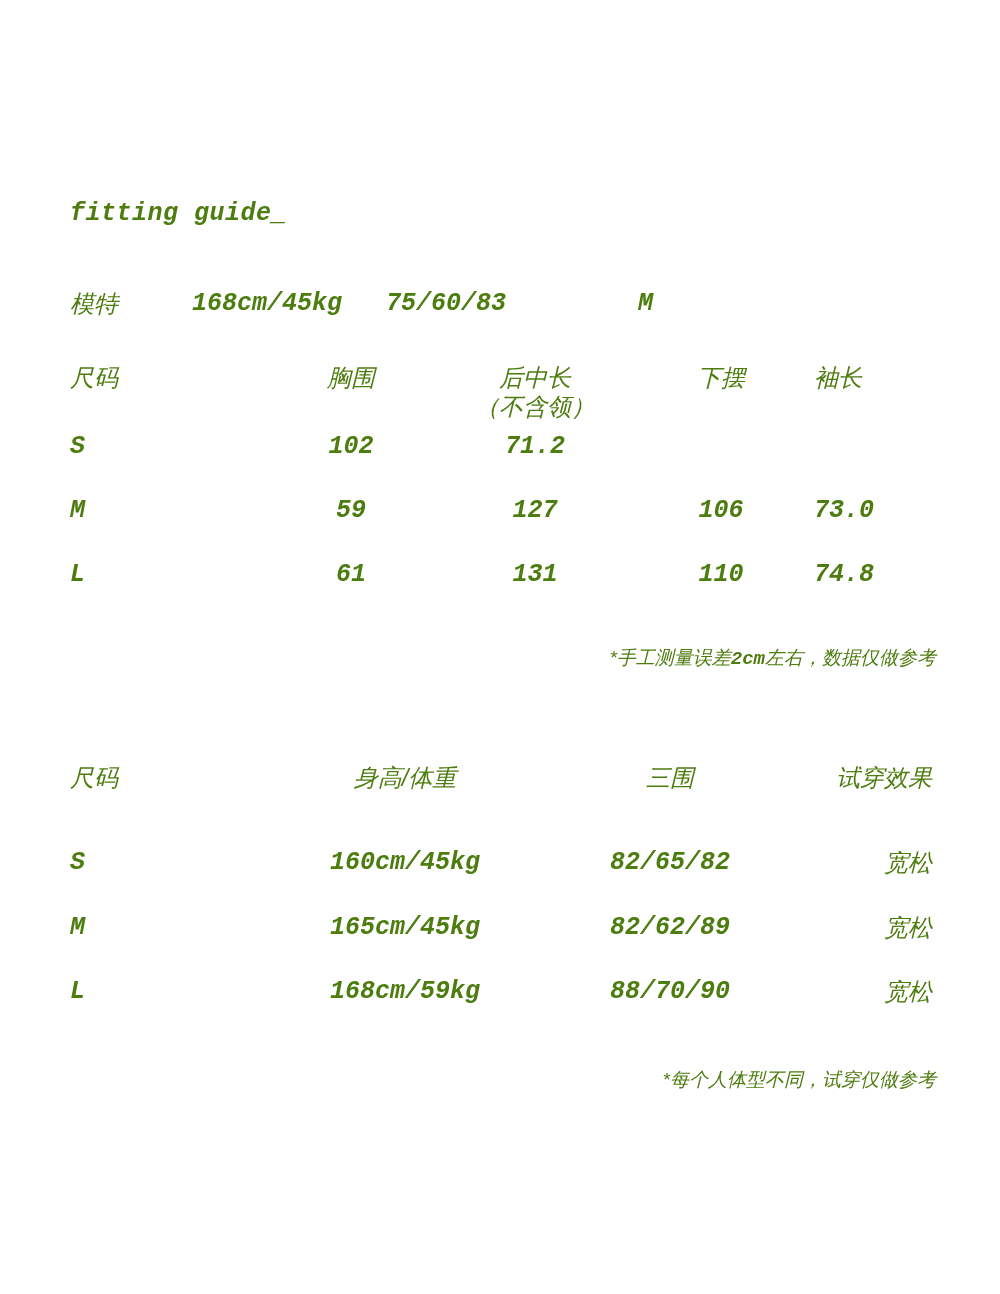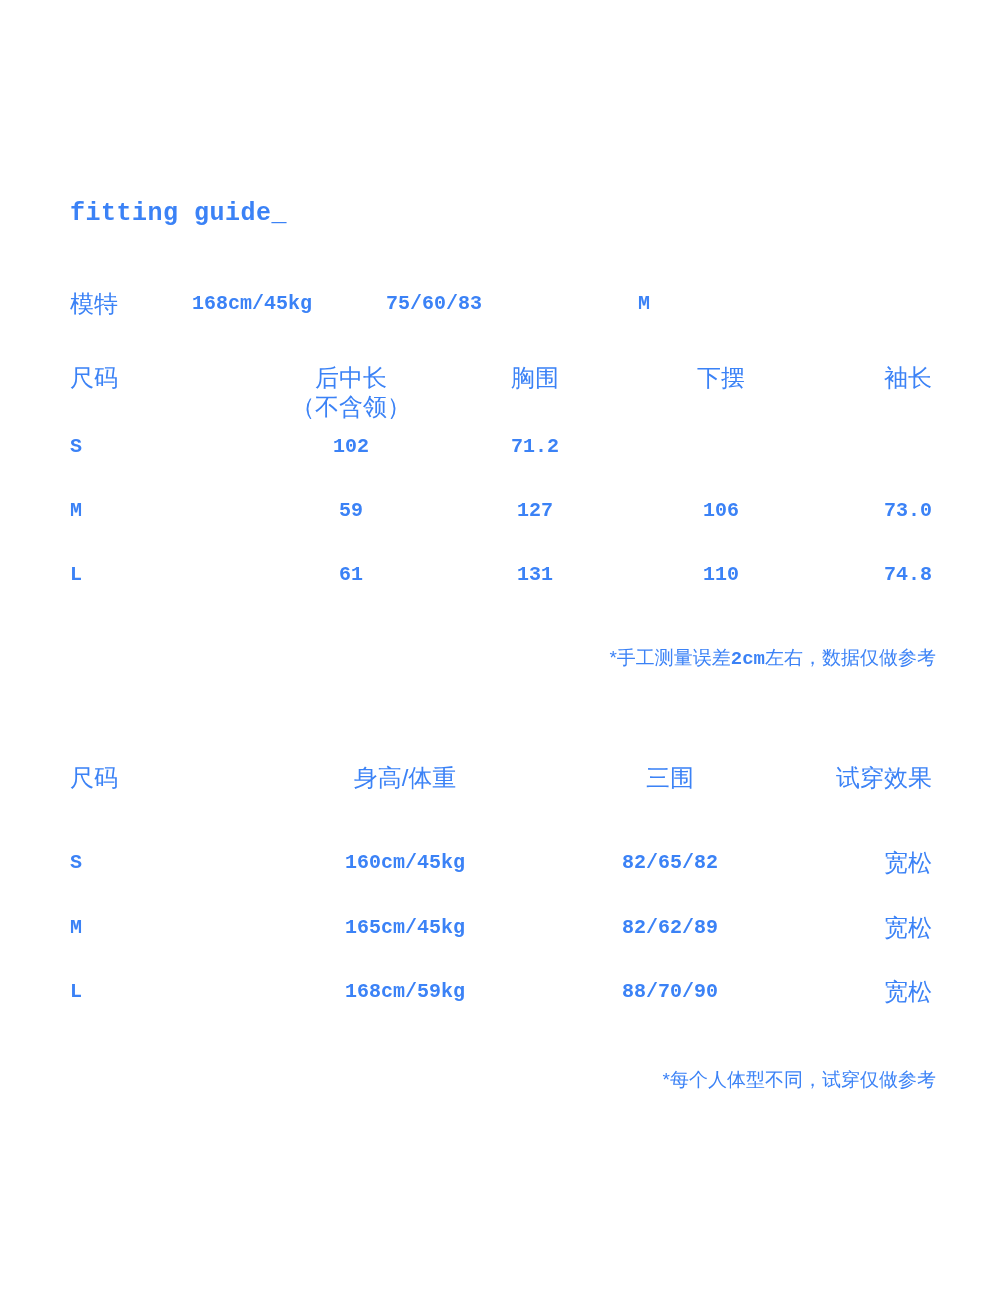--- a/index.html
+++ b/index.html
@@ -1,31 +1,32 @@
 <!DOCTYPE html>
 <html><head>
 <meta charset="utf-8">
 <style>
   html, body { margin: 0; padding: 0; background: #ffffff; }
   .page {
     position: relative;
     width: 1000px;
     height: 1294px;
     background: #ffffff;
-    color: #3b82f6;
+    color: #4d7c0f;
     font-family: "Liberation Sans", "DejaVu Sans", sans-serif;
     overflow: hidden;
+    font-style: italic;
   }
   .abs { position: absolute; }
   .mono {
     font-family: "Liberation Mono", "DejaVu Sans Mono", monospace;
     font-weight: 700;
   }
   .cjk { font-size: 24px; line-height: 29px; }
-  .num { font-size: 20px; line-height: 29px; }
+  .num { font-size: 25px; line-height: 29px; }
   .title {
     top: 199px; left: 70px;
     font-size: 25px; line-height: 29px;
     letter-spacing: 0.5px;
   }
   
   .model-row { top: 289px; left: 0; width: 792px; height: 29px; }
   .model-row .cell { position: absolute; top: 0; white-space: nowrap; }
   .m-label  { left: 70px; }
   .m-hw     { left: 192px; }
@@ -34,21 +35,21 @@
   
   .t1-row {
     position: absolute; left: 70px; width: 862px;
     display: grid;
     grid-template-columns: 190px 182px 186px 186px 118px;
   }
   .t1-row > div:nth-child(1) { text-align: left; }
   .t1-row > div:nth-child(2),
   .t1-row > div:nth-child(3),
   .t1-row > div:nth-child(4) { text-align: center; }
-  .t1-row > div:nth-child(5) { text-align: right; }
+  .t1-row > div:nth-child(5) { }
   .t1-header { top: 363px; }
   .t1-r0 { top: 432px; }
   .t1-r1 { top: 496px; }
   .t1-r2 { top: 560px; }
   
   .t2-row {
     position: absolute; left: 70px; width: 862px;
     display: grid;
     grid-template-columns: 190px 290px 240px 142px;
   }
@@ -79,25 +80,25 @@
 
   <div class="abs model-row">
     <span class="cell m-label cjk">模特</span>
     <span class="cell m-hw mono num">168cm/45kg</span>
     <span class="cell m-three mono num">75/60/83</span>
     <span class="cell m-size mono num">M</span>
   </div>
 
   <div class="t1-row t1-header cjk">
     <div>尺码</div>
+    <div>胸围</div>
     <div>
       <div>后中长</div>
       <div>（不含领）</div>
     </div>
-    <div>胸围</div>
     <div>下摆</div>
     <div>袖长</div>
   </div>
 
   <div class="t1-row t1-r0 mono num">
     <div>S</div>
     <div>102</div>
     <div>71.2</div>
   </div>
   <div class="t1-row t1-r1 mono num">

